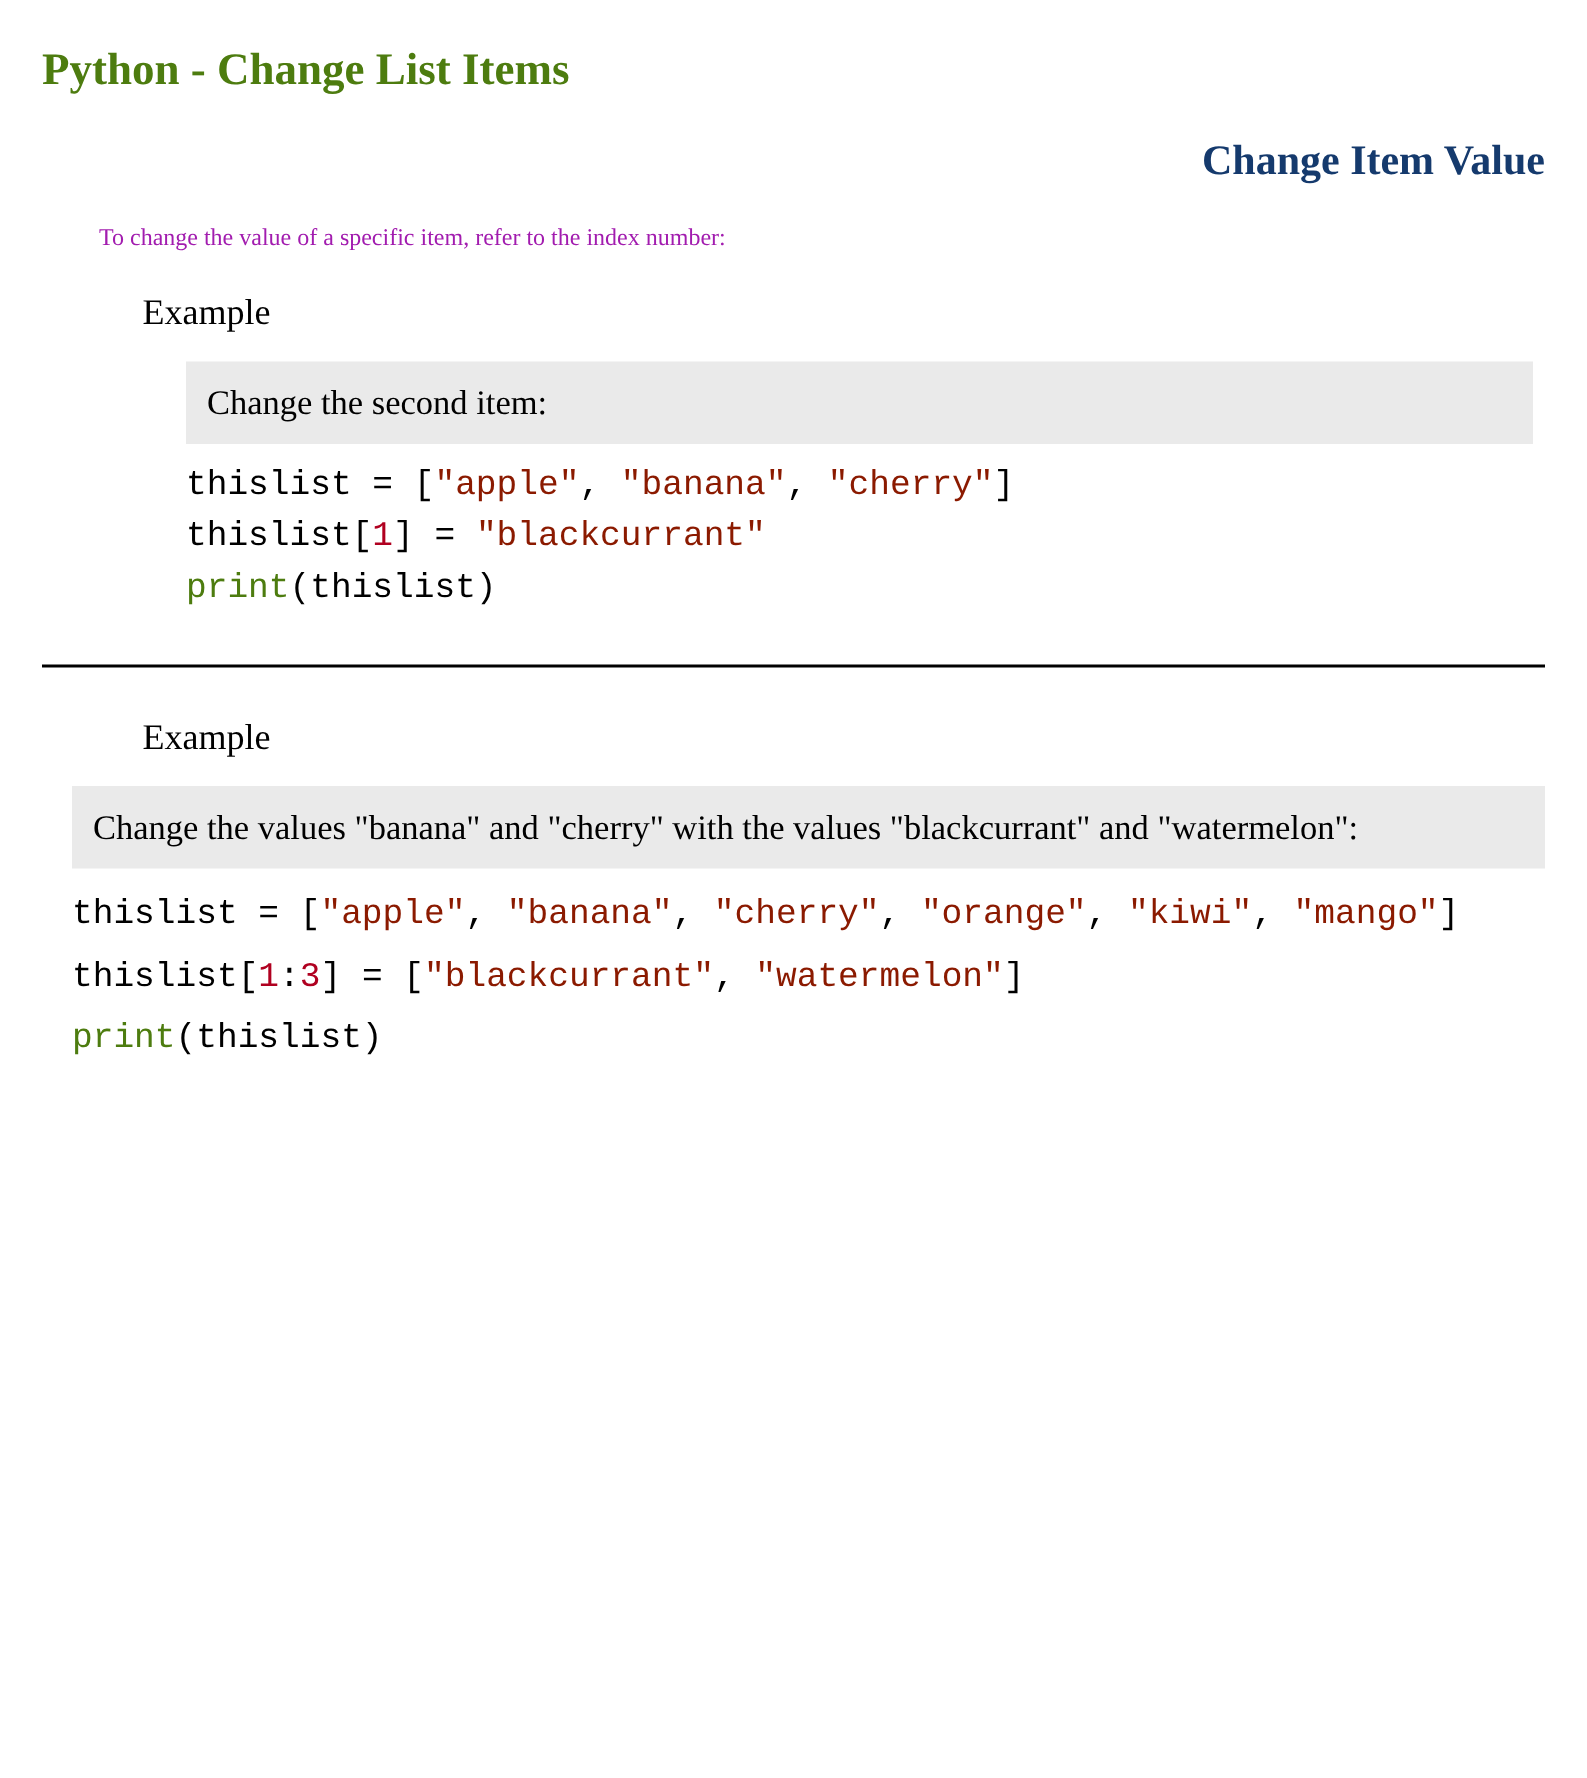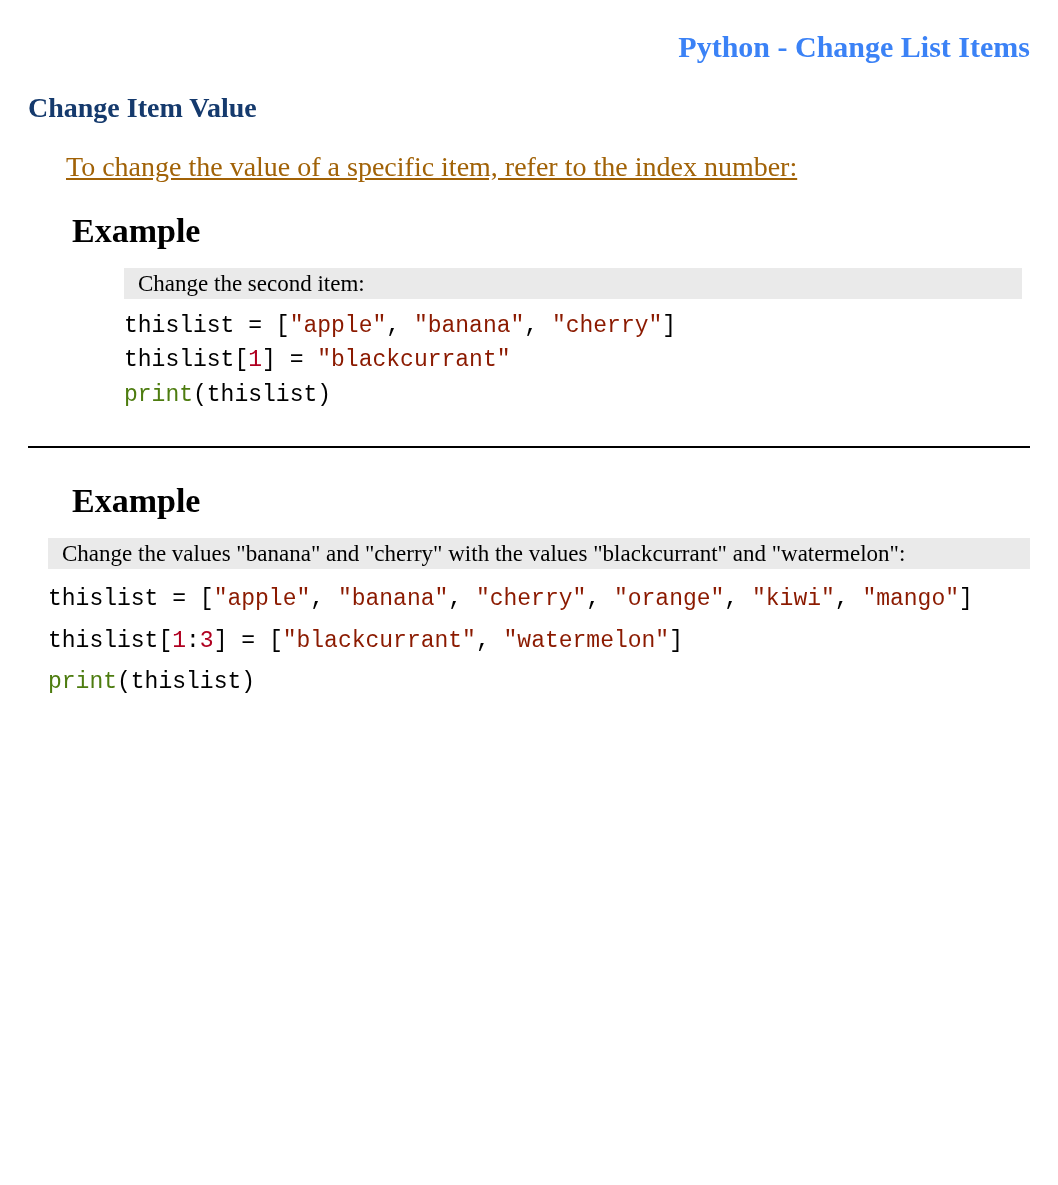--- a/index.html
+++ b/index.html
@@ -5,52 +5,52 @@
   body {
     font-family: "Times New Roman", Times, serif;
     background: #ffffff;
     margin: 0;
     padding: 30px 28px 40px 28px;
     width: 1058px;
     box-sizing: border-box;
     color: #000;
   }
   .page-title {
-    text-align: right;
-    color: #3b82f6;
+    text-align: left;
+    color: #4d7c0f;
     font-size: 30px;
     font-weight: bold;
     margin: 0 0 28px 0;
   }
   .section-h2 {
     color: #153a6d;
     font-size: 28px;
     font-weight: bold;
     margin: 18px 0 24px 0;
+    text-align: right;
   }
   .body-para {
-    font-size: 28px;
+    font-size: 16px;
     line-height: 1.35;
     margin: 0 0 26px 38px;
-    color: #a16207;
+    color: #a21caf;
     max-width: 960px;
-    text-decoration: underline;
   }
   .body-para .emph {
     font-style: italic;
   }
   .example-label {
-    font-size: 34px;
-    font-weight: bold;
-    margin: 0 0 18px 44px;
+    font-size: 24px;
+    font-weight: normal;
+    margin: 0 0 18px 67px;
   }
   .caption-box {
     background: #eaeaea;
     font-size: 23px;
-    padding: 0 14px;
+    padding: 12px 14px;
     margin: 0 0 10px 96px;
     max-width: 870px;
     line-height: 1.35;
   }
   .caption-box.wide {
     margin: 0 0 10px 20px;
     max-width: 1000px;
   }
   .code-block {
     font-family: Consolas, "Courier New", monospace;

